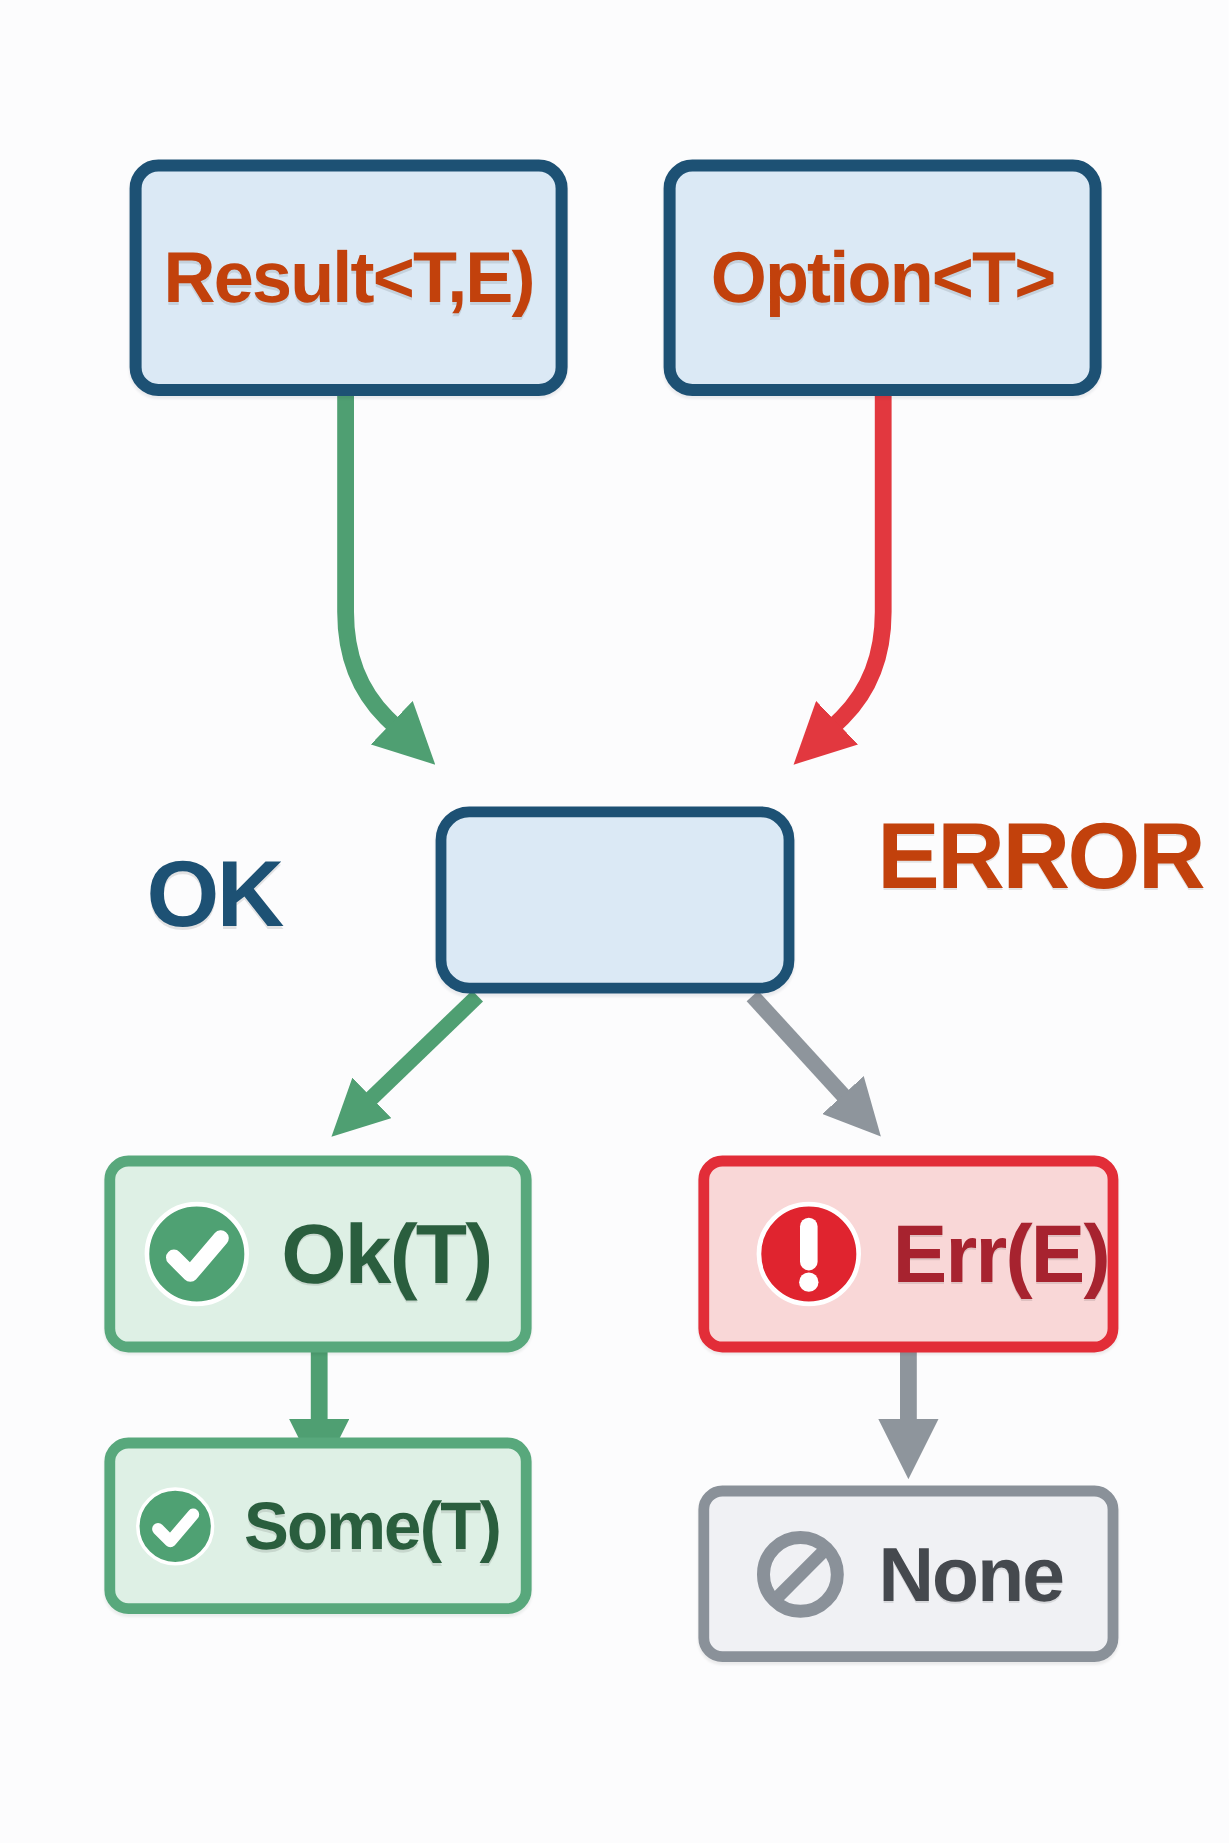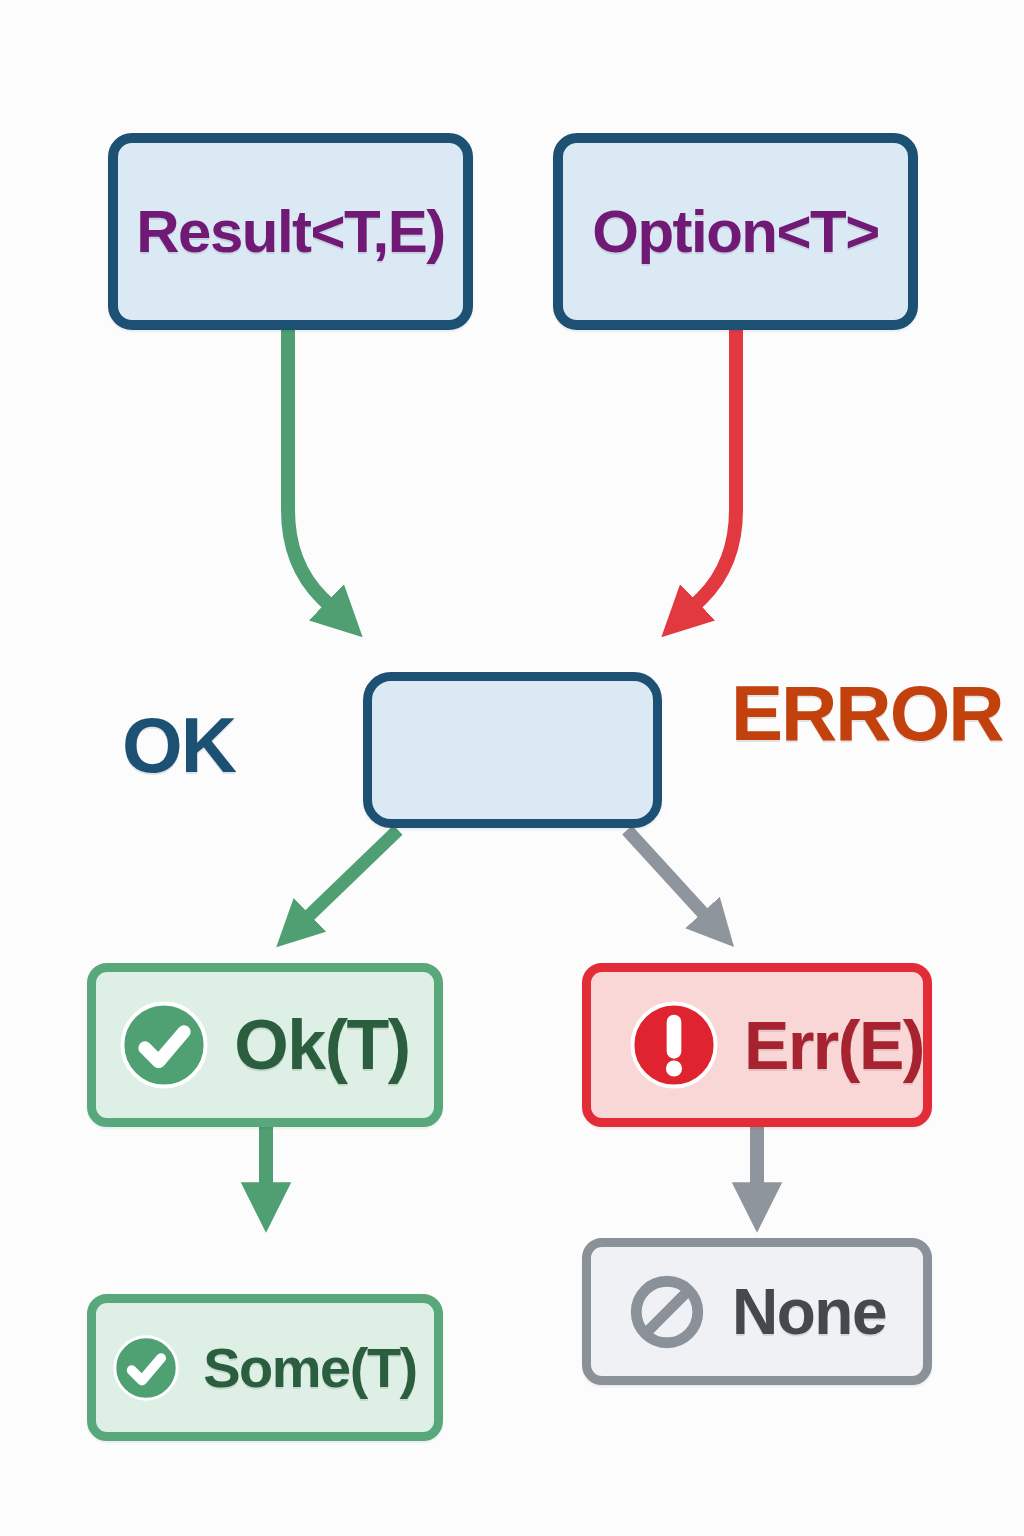--- a/index.html
+++ b/index.html
@@ -48,21 +48,21 @@
     background: #f0f1f4;
     border: 9px solid #8a9199;
     border-radius: 20px;
     box-shadow: 0 2px 2px rgba(40,40,40,0.08);
   }
   .node-label {
     font-weight: bold;
     letter-spacing: -1.5px;
     text-shadow: 0 2px 0 rgba(0,0,0,0.10);
   }
-  .label-navy  { color: #701a75; }
+  .label-navy  { color: #c2410c; }
   .label-dkgreen { color: #2a5e3e; }
   .label-dkred { color: #a7232f; }
   .label-dkgray { color: #45494e; }
 
   #result-box, #option-box { left: 108px; top: 133px; width: 365px; height: 197px; }
   #option-box { left: 553px; }
   #result-box .node-label, #option-box .node-label { font-size: 60px; }
 
   #match-box { left: 363px; top: 672px; width: 299px; height: 156px; border-width: 9px; border-radius: 28px; }
 
@@ -75,21 +75,21 @@
     text-shadow: 0 2px 0 rgba(0,0,0,0.10);
   }
   #ok-annotation { left: 122px; top: 700px; color: #1d5174; text-align: center; }
   #error-annotation { left: 731px; top: 668px; color: #c2410c; }
 
   #ok-box  { left: 87px;  top: 963px; width: 356px; height: 164px; }
   #err-box { left: 582px; top: 963px; width: 350px; height: 164px; padding-left: 40px; }
   #ok-box .node-label  { font-size: 70px; }
   #err-box .node-label { font-size: 68px; }
 
-  #some-box { left: 87px;  top: 1294px; width: 356px; height: 147px; gap: 24px; }
+  #some-box { left: 87px;  top: 1198px; width: 356px; height: 147px; gap: 24px; }
   #none-box { left: 582px; top: 1238px; width: 350px; height: 147px; }
   #some-box .node-label { font-size: 56px; }
   #none-box .node-label { font-size: 64px; }
 
   .icon { display: inline-flex; flex: 0 0 auto; }
   .icon svg { display: block; }
   .icon-green { color: #4fa173; }
   .icon-red   { color: #e0242f; }
   .icon-gray  { color: #8a9199; }
 </style>

